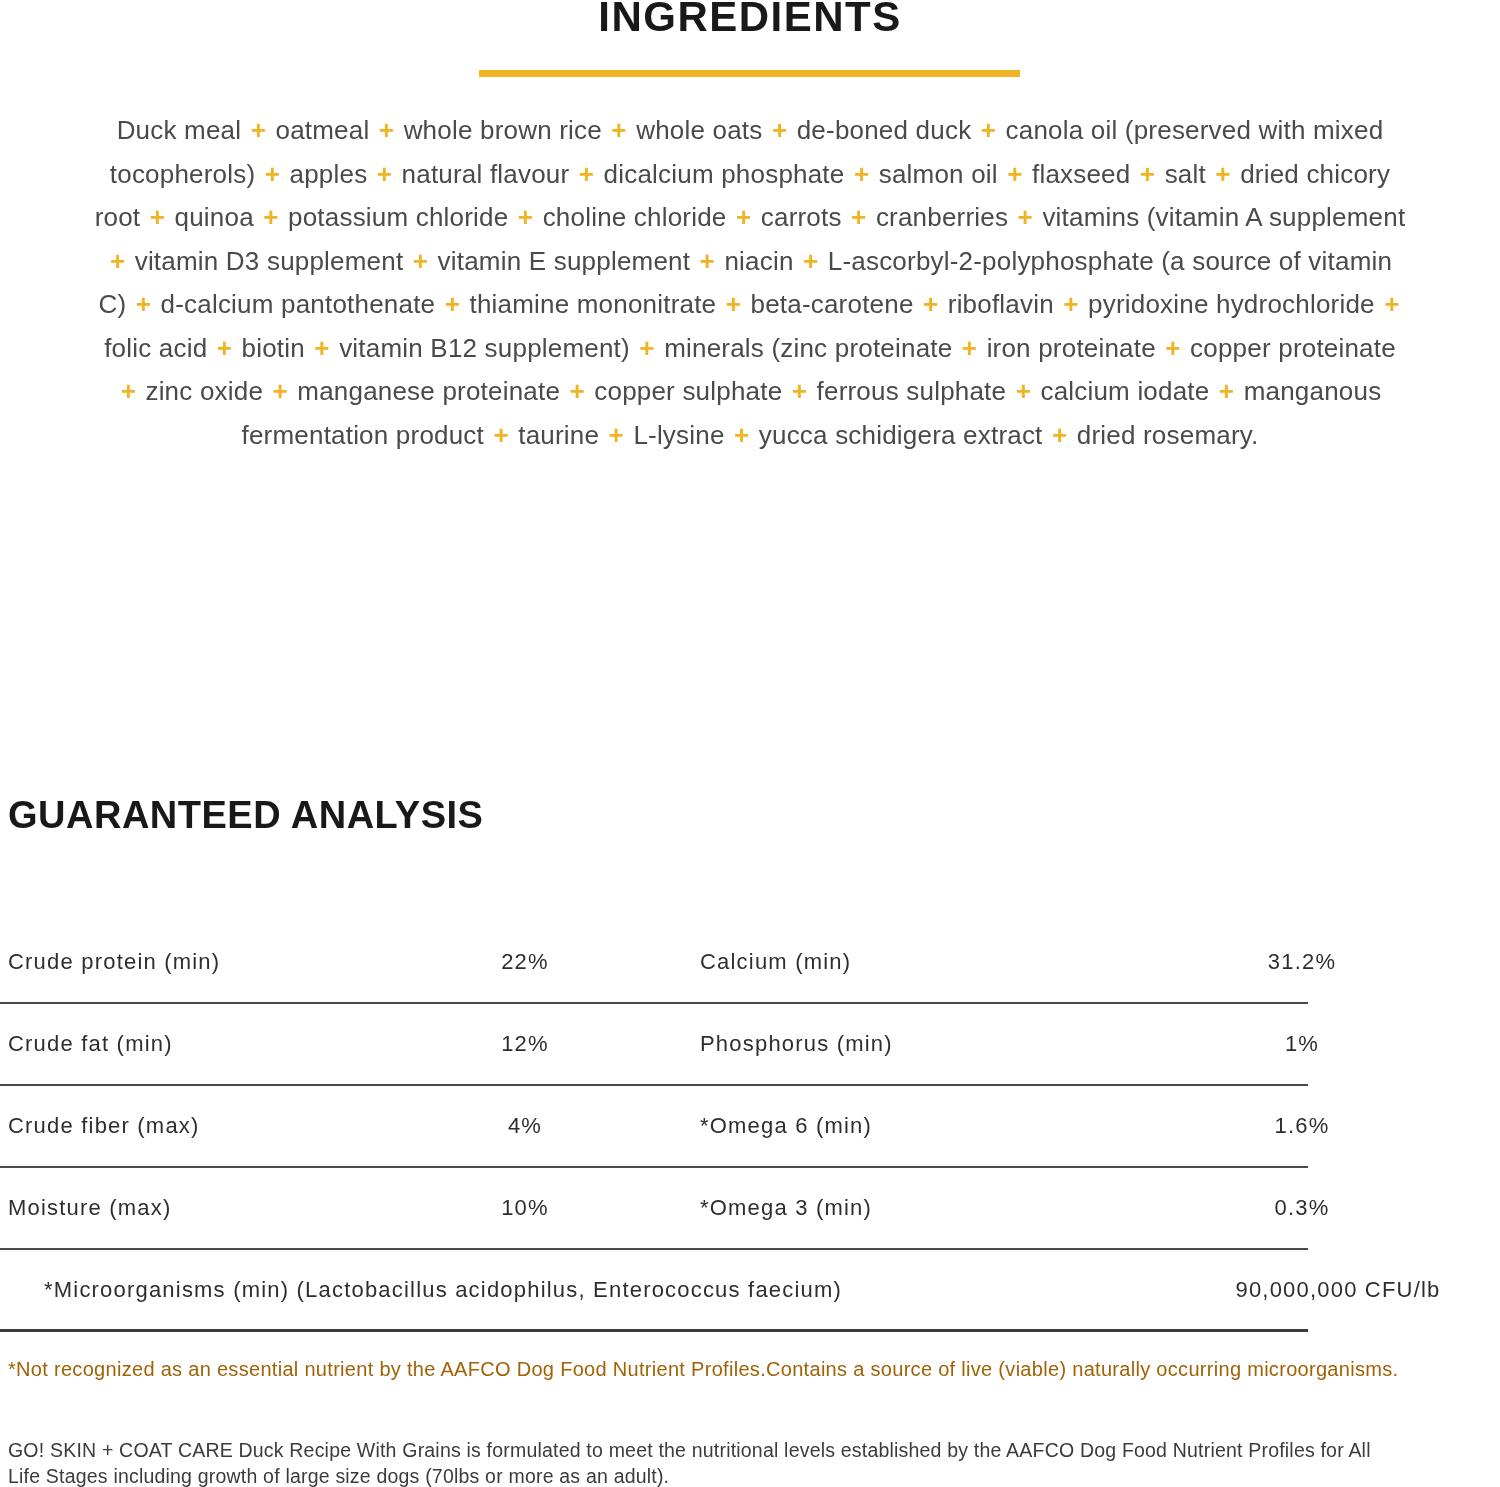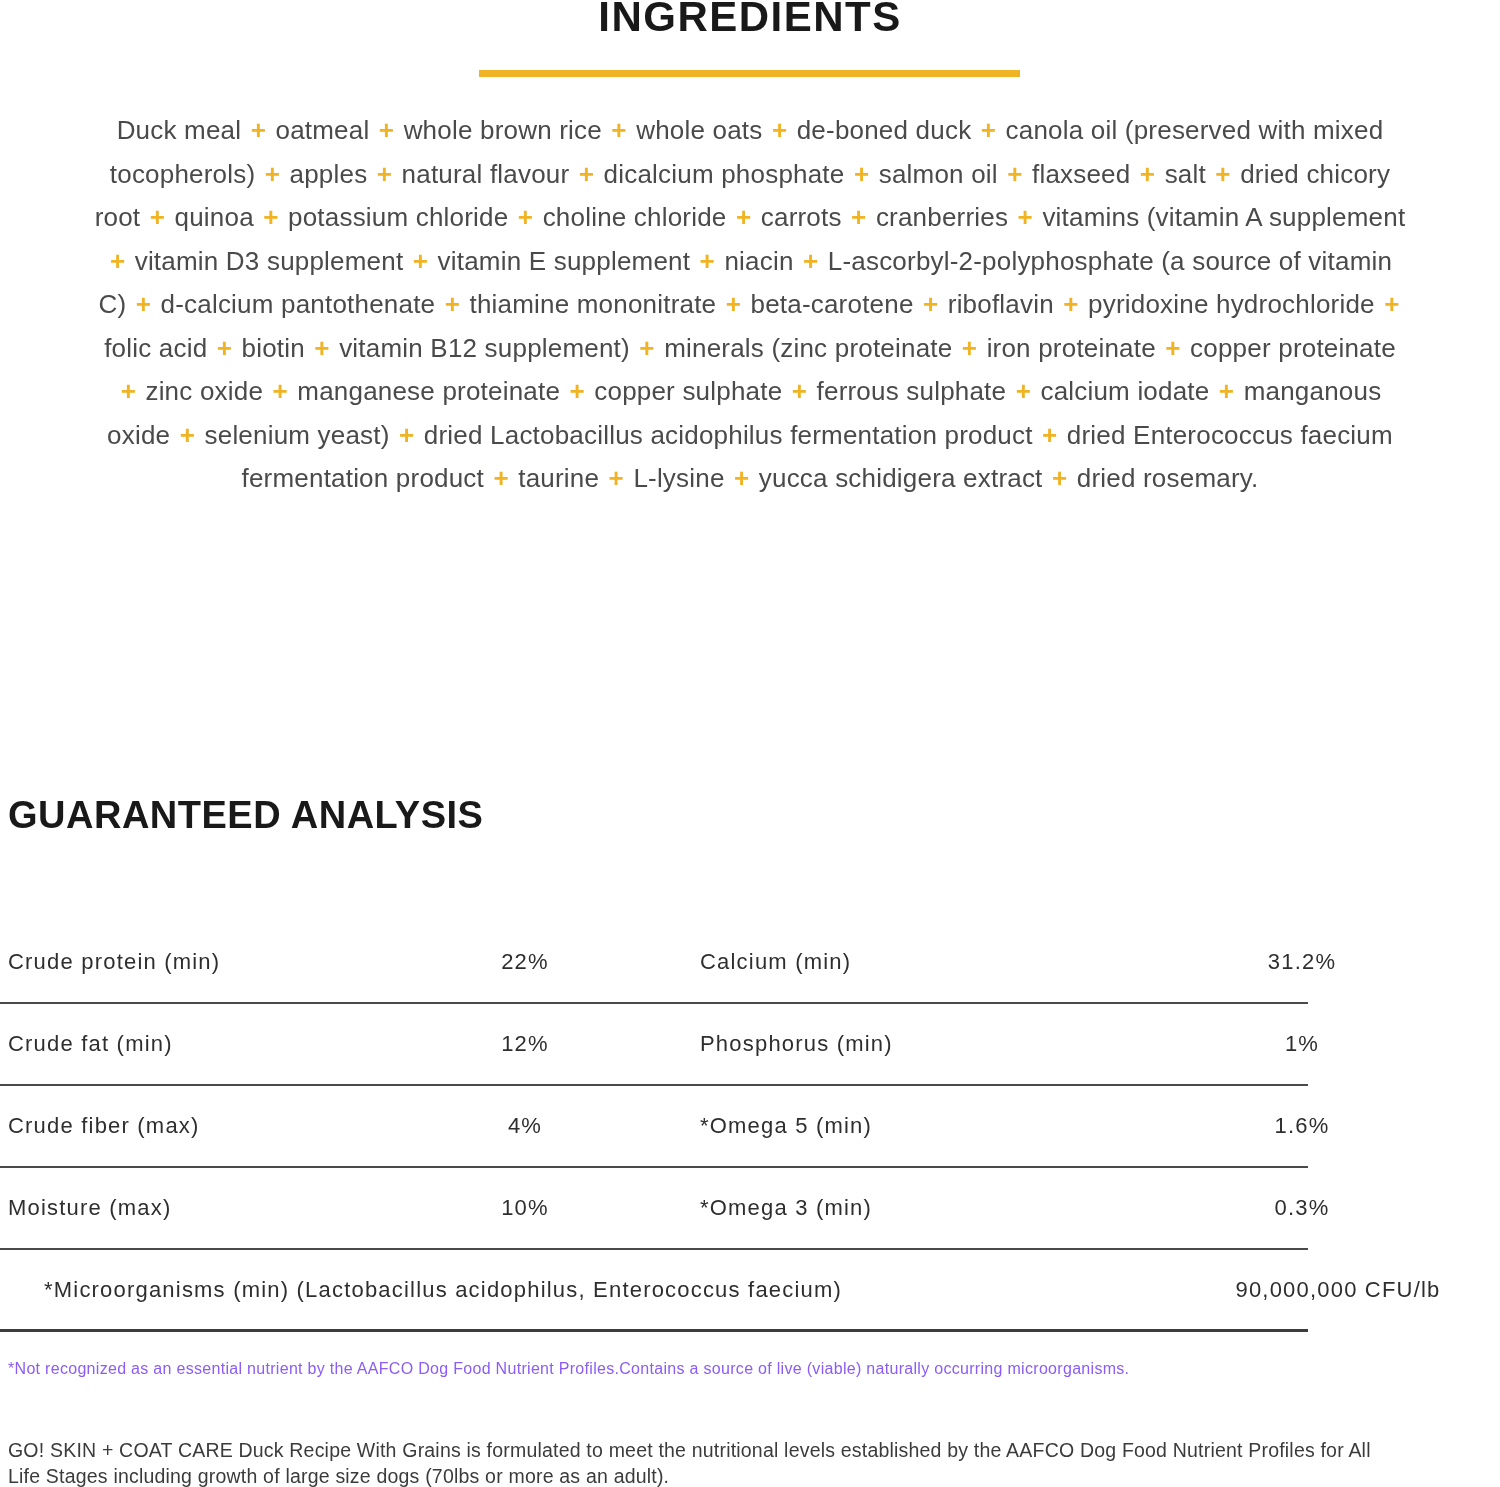--- a/index.html
+++ b/index.html
@@ -85,23 +85,23 @@
   .cell-label{ padding-left:8px; white-space:nowrap; }
   .cell-label2{ padding-left:62px; white-space:nowrap; }
   .cell-value{ text-align:center; white-space:nowrap; }
   .ga-row.full .cell-label{ grid-column:1 / span 3; }
   .ga-row.full .cell-value{ grid-column:4; }
 
   
   .footnote{
     position:absolute; top:1356px; left:8px; right:8px;
     margin:0;
-    font-size:16px; line-height:26px;
+    font-size:20px; line-height:26px;
     letter-spacing:0.3px;
-    color:#8b5cf6;
+    color:#a16207;
     white-space:nowrap;
   }
   .statement{
     position:absolute; top:1437px; left:8px; right:8px;
     margin:0;
     font-size:19.5px; line-height:26px;
     letter-spacing:0.2px;
     color:#3B3B3B;
   }
   .statement-line{ white-space:nowrap; }
@@ -116,21 +116,20 @@
   <div class="gold-rule"></div>
 
   <div class="ingredients-text" id="ingredients-lines">
       <div class="ing-line">Duck meal <span class="plus">+</span> oatmeal <span class="plus">+</span> whole brown rice <span class="plus">+</span> whole oats <span class="plus">+</span> de-boned duck <span class="plus">+</span> canola oil (preserved with mixed</div>
       <div class="ing-line">tocopherols) <span class="plus">+</span> apples <span class="plus">+</span> natural flavour <span class="plus">+</span> dicalcium phosphate <span class="plus">+</span> salmon oil <span class="plus">+</span> flaxseed <span class="plus">+</span> salt <span class="plus">+</span> dried chicory</div>
       <div class="ing-line">root <span class="plus">+</span> quinoa <span class="plus">+</span> potassium chloride <span class="plus">+</span> choline chloride <span class="plus">+</span> carrots <span class="plus">+</span> cranberries <span class="plus">+</span> vitamins (vitamin A supplement</div>
       <div class="ing-line"><span class="plus">+</span> vitamin D3 supplement <span class="plus">+</span> vitamin E supplement <span class="plus">+</span> niacin <span class="plus">+</span> L-ascorbyl-2-polyphosphate (a source of vitamin</div>
       <div class="ing-line">C) <span class="plus">+</span> d-calcium pantothenate <span class="plus">+</span> thiamine mononitrate <span class="plus">+</span> beta-carotene <span class="plus">+</span> riboflavin <span class="plus">+</span> pyridoxine hydrochloride <span class="plus">+</span></div>
       <div class="ing-line">folic acid <span class="plus">+</span> biotin <span class="plus">+</span> vitamin B12 supplement) <span class="plus">+</span> minerals (zinc proteinate <span class="plus">+</span> iron proteinate <span class="plus">+</span> copper proteinate</div>
       <div class="ing-line"><span class="plus">+</span> zinc oxide <span class="plus">+</span> manganese proteinate <span class="plus">+</span> copper sulphate <span class="plus">+</span> ferrous sulphate <span class="plus">+</span> calcium iodate <span class="plus">+</span> manganous</div>
-      <div class="ing-line">oxide <span class="plus">+</span> selenium yeast) <span class="plus">+</span> dried Lactobacillus acidophilus fermentation product <span class="plus">+</span> dried Enterococcus faecium</div>
       <div class="ing-line">fermentation product <span class="plus">+</span> taurine <span class="plus">+</span> L-lysine <span class="plus">+</span> yucca schidigera extract <span class="plus">+</span> dried rosemary.</div>
     </div>
 
   <h2 class="ga-title">GUARANTEED ANALYSIS</h2>
 
   <div class="ga-table" id="ga-table">
       <div class="ga-row">
         <div class="cell-label">Crude protein (min)</div>
         <div class="cell-value">22%</div>
         <div class="cell-label2">Calcium (min)</div>
@@ -138,21 +137,21 @@
       </div>
       <div class="ga-row">
         <div class="cell-label">Crude fat (min)</div>
         <div class="cell-value">12%</div>
         <div class="cell-label2">Phosphorus (min)</div>
         <div class="cell-value">1%</div>
       </div>
       <div class="ga-row">
         <div class="cell-label">Crude fiber (max)</div>
         <div class="cell-value">4%</div>
-        <div class="cell-label2">*Omega 5 (min)</div>
+        <div class="cell-label2">*Omega 6 (min)</div>
         <div class="cell-value">1.6%</div>
       </div>
       <div class="ga-row">
         <div class="cell-label">Moisture (max)</div>
         <div class="cell-value">10%</div>
         <div class="cell-label2">*Omega 3 (min)</div>
         <div class="cell-value">0.3%</div>
       </div>
       <div class="ga-row full">
         <div class="cell-label">*Microorganisms (min) (Lactobacillus acidophilus, Enterococcus faecium)</div>

